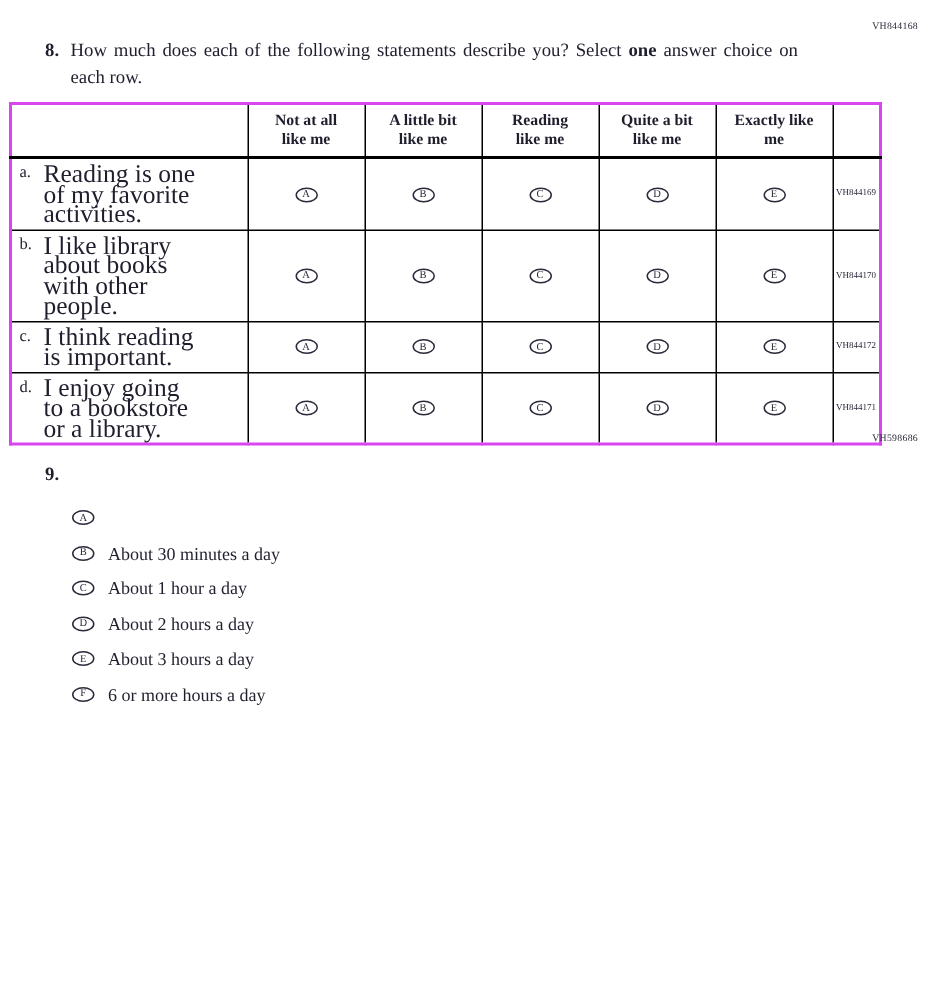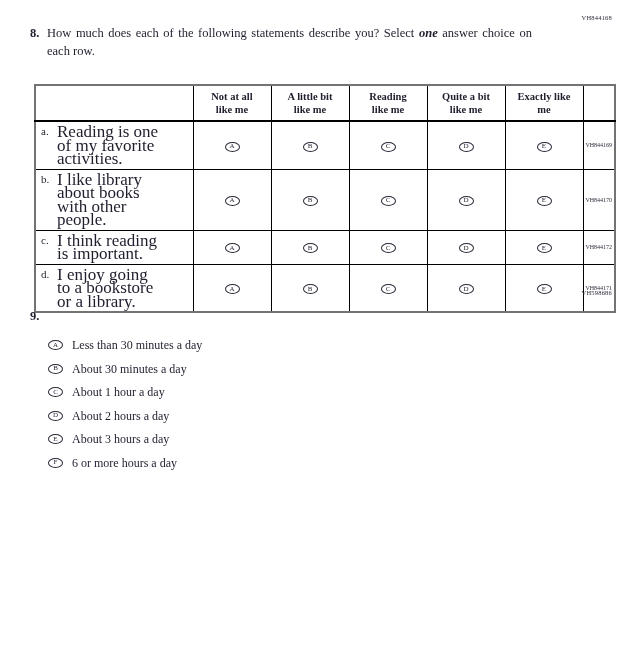--- a/index.html
+++ b/index.html
@@ -34,30 +34,29 @@
     flex: none;
     width: 11px;
   }
   .q-text {
     font-size: 12.5px;
     line-height: 18px;
   }
   #question8 { top: 24px; width: 502px; }
   #question8 .q-text { text-align: justify; }
   #question9 { top: 307px; width: 560px; }
-  .bold { font-weight: bold; font-style: italic; }
+  .bold { font-weight: bold; }
 
   table#matrix {
     position: absolute;
-    left: 34px; top: 68px;
+    left: 6px; top: 68px;
     width: 580px;
     border-collapse: collapse;
     table-layout: fixed;
-    border: 2px solid #737373;
-    margin-top: 16px;
+    border: 2px solid #d946ef;
   }
   #matrix th, #matrix td {
     border: 1.5px solid #000;
   }
   #matrix thead th {
     border-bottom: 2.5px solid #000;
     height: 36px;
     font-size: 10.5px;
     line-height: 13px;
     font-weight: bold;
@@ -284,21 +283,20 @@
 
 <div class="question" id="question9">
   <span class="q-number">9.</span>
 </div>
 
 <div id="q9-options">
   <div class="option-row">
     <span class="oval">
         <span class="oval-letter">A</span>
       </span>
-    <span class="option-label">Less than 30 minutes a day</span>
   </div>
   <div class="option-row">
     <span class="oval">
         <span class="oval-letter">B</span>
       </span>
     <span class="option-label">About 30 minutes a day</span>
   </div>
   <div class="option-row">
     <span class="oval">
         <span class="oval-letter">C</span>

